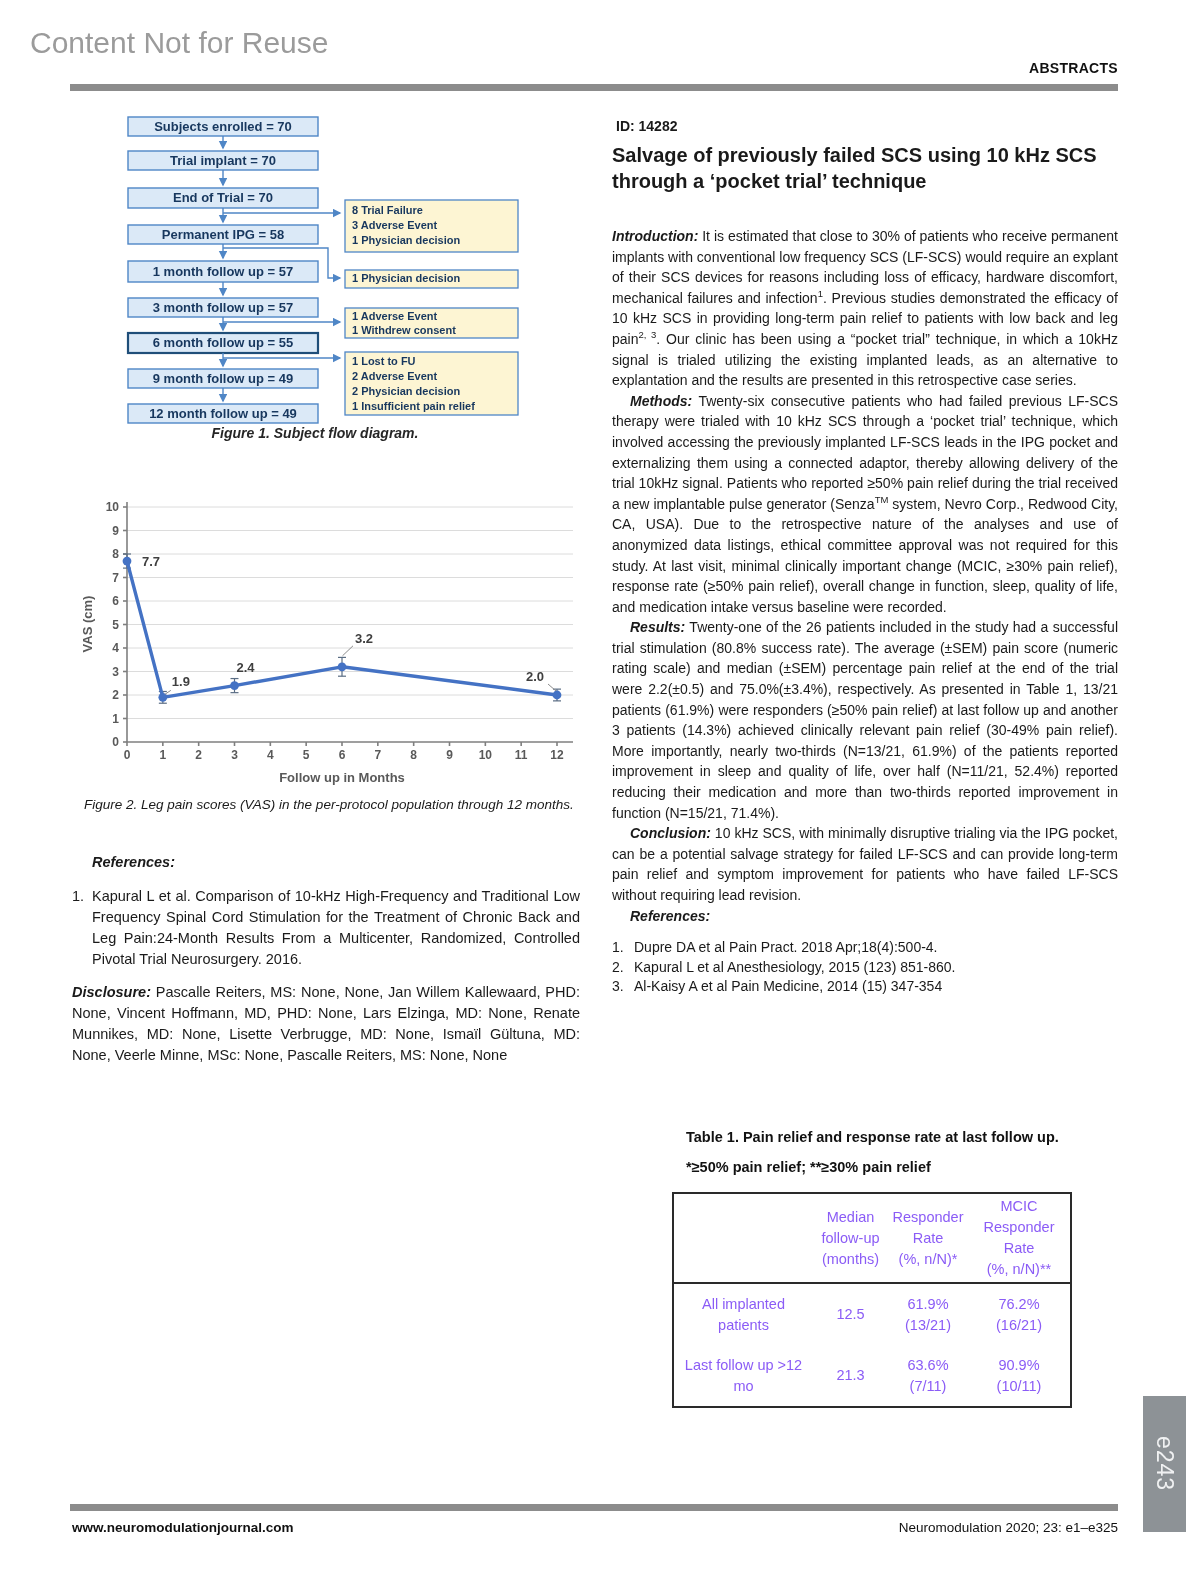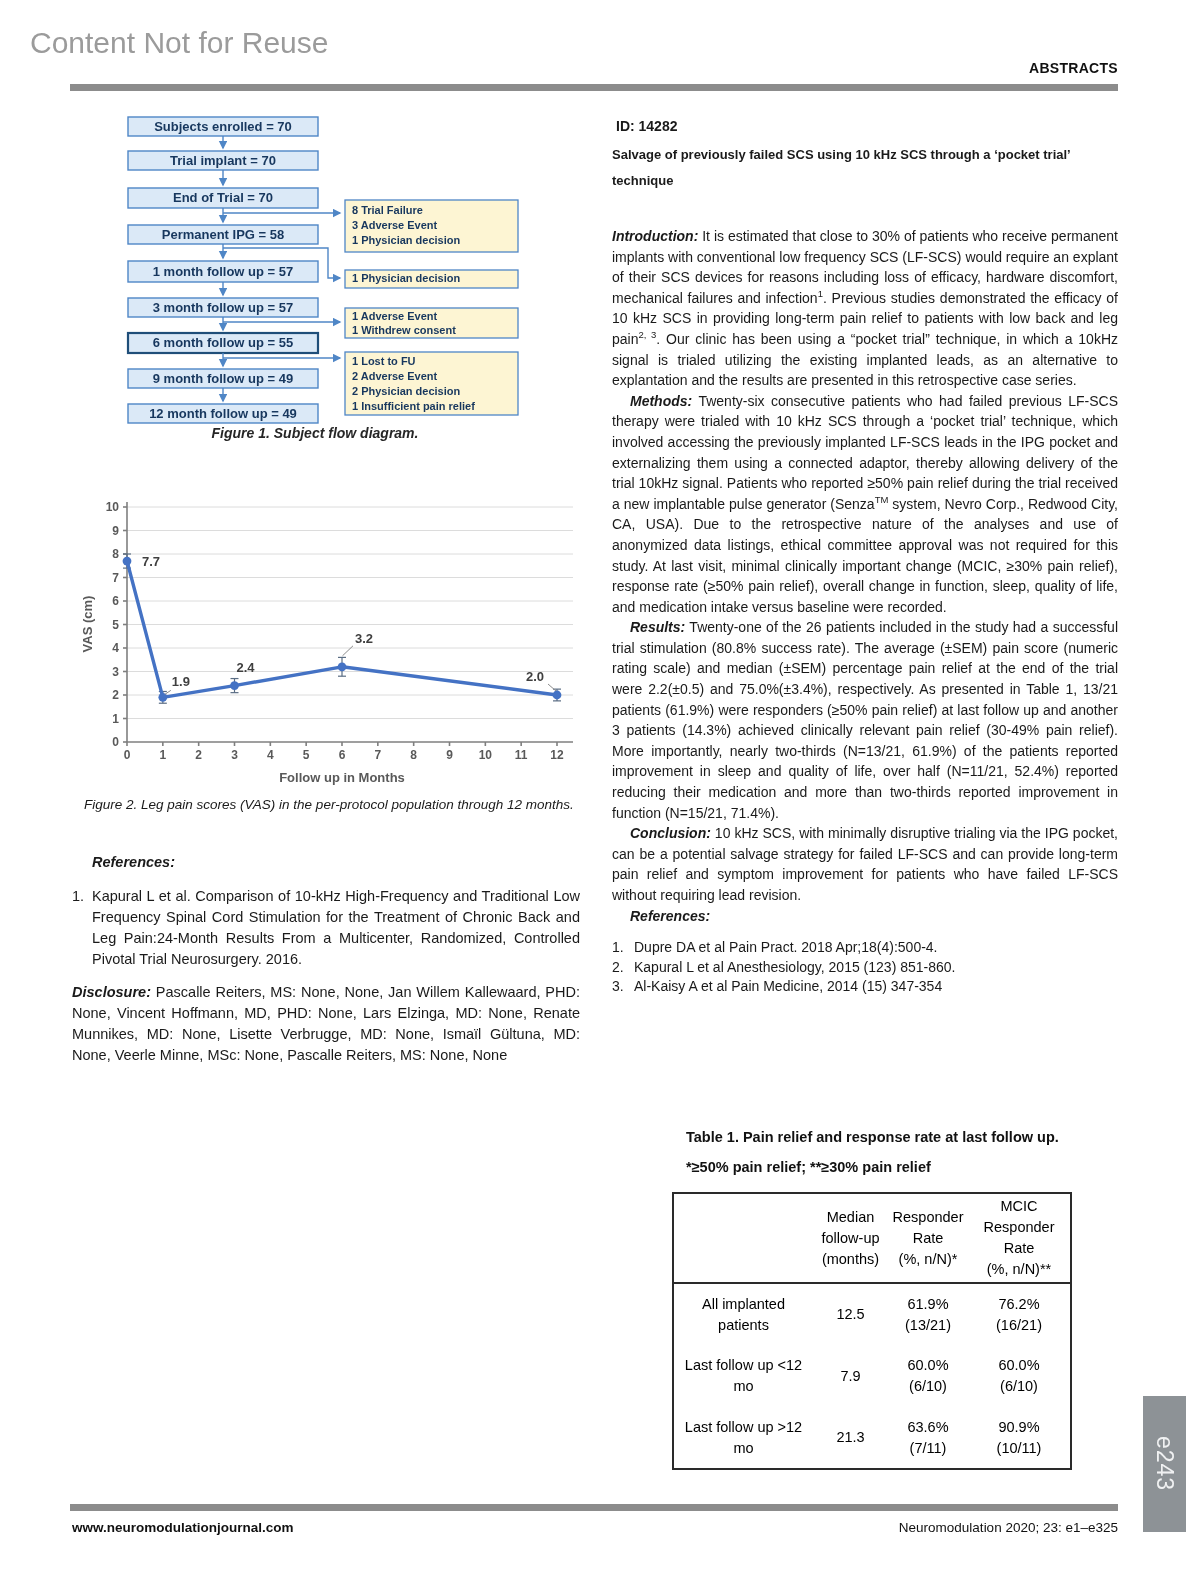--- a/index.html
+++ b/index.html
@@ -40,35 +40,35 @@
   .ref-row{display:flex;line-height:21px;}
   .ref-num{width:20px;flex:none;}
   .ref-text{flex:1;text-align:justify;}
   .disclosure{position:absolute;left:72px;top:982px;width:508px;font-size:14.5px;
               line-height:21px;text-align:justify;}
   .plabel{font-weight:700;font-style:italic;}
 
   
   .col-right{position:absolute;left:612px;top:110px;width:506px;}
   .article-id{font-size:14px;font-weight:700;line-height:24px;margin:4px;}
-  .article-title{font-size:13px;font-weight:700;line-height:26px;margin:4px 0 0 0;}
+  .article-title{font-size:20px;font-weight:700;line-height:26px;margin:4px 0 0 0;}
   .authors{font-size:15px;line-height:22px;margin-top:30px;}
   .body-text{margin-top:32px;font-size:14px;line-height:20.6px;text-align:justify;}
   .para{margin:0;text-indent:18px;}
   .para.first{text-indent:0;}
   sup{font-size:9.5px;line-height:0;vertical-align:super;}
   .right-ref-list{margin-top:12px;}
   .right-ref-list .ref-row{line-height:19.5px;}
   .right-ref-list .ref-num{width:22px;}
 
   
   .table-caption{position:absolute;left:686px;top:1122px;width:388px;font-size:14.5px;
                  font-weight:700;line-height:30px;color:#111;}
   .abs-table{position:absolute;left:672px;top:1192px;width:398px;border-collapse:collapse;
-             table-layout:fixed;border:2px solid #2a2a2a;font-size:14.5px;color:#000000;}
+             table-layout:fixed;border:2px solid #2a2a2a;font-size:14.5px;color:#8b5cf6;}
   .abs-table th,.abs-table td{padding:0 2px;text-align:center;vertical-align:middle;
              white-space:pre-line;line-height:21px;font-weight:400;}
   .abs-table thead tr{border-bottom:2px solid #2a2a2a;height:90px;}
   .abs-table tbody tr{height:62px;}
   .c1{width:140px;} .c2{width:75px;} .c3{width:80px;} .c4{width:103px;}
 
   
   .footer-bar{position:absolute;left:70px;top:1504px;width:1048px;height:7px;background:#8c8c8c;}
   .footer-left{position:absolute;left:72px;top:1520px;font-size:13.5px;color:#111;font-weight:bold;}
   .footer-center{position:absolute;left:70px;top:1520px;width:1048px;text-align:center;
@@ -313,29 +313,20 @@
       <tr>
         <td>All implanted
 patients</td>
         <td>12.5</td>
         <td>61.9%
 (13/21)</td>
         <td>76.2%
 (16/21)</td>
       </tr>
       <tr>
-        <td>Last follow up &lt;12
-mo</td>
-        <td>7.9</td>
-        <td>60.0%
-(6/10)</td>
-        <td>60.0%
-(6/10)</td>
-      </tr>
-      <tr>
         <td>Last follow up &gt;12
 mo</td>
         <td>21.3</td>
         <td>63.6%
 (7/11)</td>
         <td>90.9%
 (10/11)</td>
       </tr>
     </tbody>
   </table>

